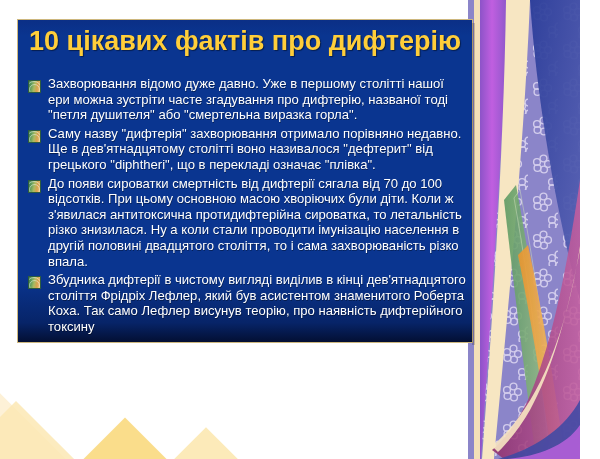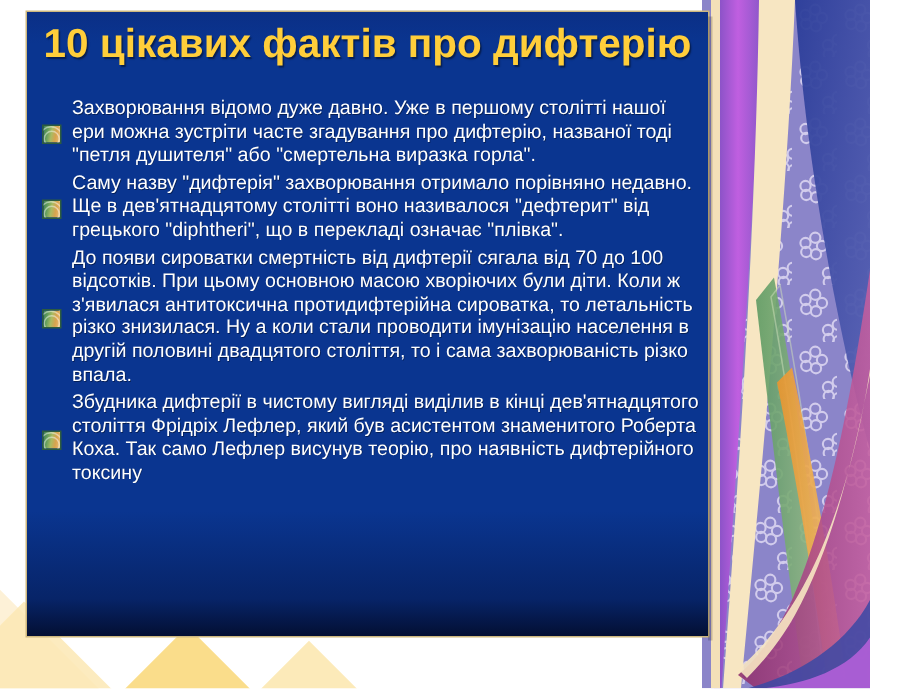--- a/index.html
+++ b/index.html
@@ -32,21 +32,21 @@
     overflow:hidden;
   }
   #band .bandbg{
     position:absolute;inset:0;
     background:#8b85c9;
   }
   #band svg{position:absolute;left:0;top:0;}
 
   
   #panel{
-    position:absolute;left:17px;top:7px;width:456px;height:418px;
+    position:absolute;left:17px;top:19px;width:456px;height:324px;
     background:linear-gradient(to bottom,#0b2f86 0%,#0a3590 6%,#0a3590 82%,#07276e 93%,#041churches 100%);
     background:linear-gradient(to bottom,#0b2f86 0%,#0a3590 5%,#0a3590 80%,#072468 94%,#030f33 100%);
     border:1px solid #cdb77e;
     box-sizing:border-box;
   }
   #panel:after{
     content:"";position:absolute;right:-3px;top:3px;width:3px;height:100%;
     background:rgba(0,0,0,.18);
   }
 
@@ -59,21 +59,21 @@
     letter-spacing:0px;
     text-shadow:1px 1px 1px rgba(0,0,0,.45);
     white-space:nowrap;
   }
 
   #bullets{
     position:absolute;left:6px;top:56px;right:6px;
   }
   .bullet{
     display:flex;
-    align-items:center;
+    align-items:flex-start;
     margin-bottom:3px;
   }
   .bullet-icon{
     flex:0 0 auto;
     width:13px;height:13px;
     margin-top:4px;margin-right:7px;margin-left:4px;
     background:linear-gradient(100deg,#3f7d52 0%,#5e9a5c 22%,#9bb560 45%,#d2a martial 60%);
     background:linear-gradient(100deg,#3b7c55 0%,#66a05c 25%,#a8bb62 48%,#d8a24e 72%,#e8c27a 100%);
     border:1px solid #2d5c3f;
     box-sizing:border-box;

